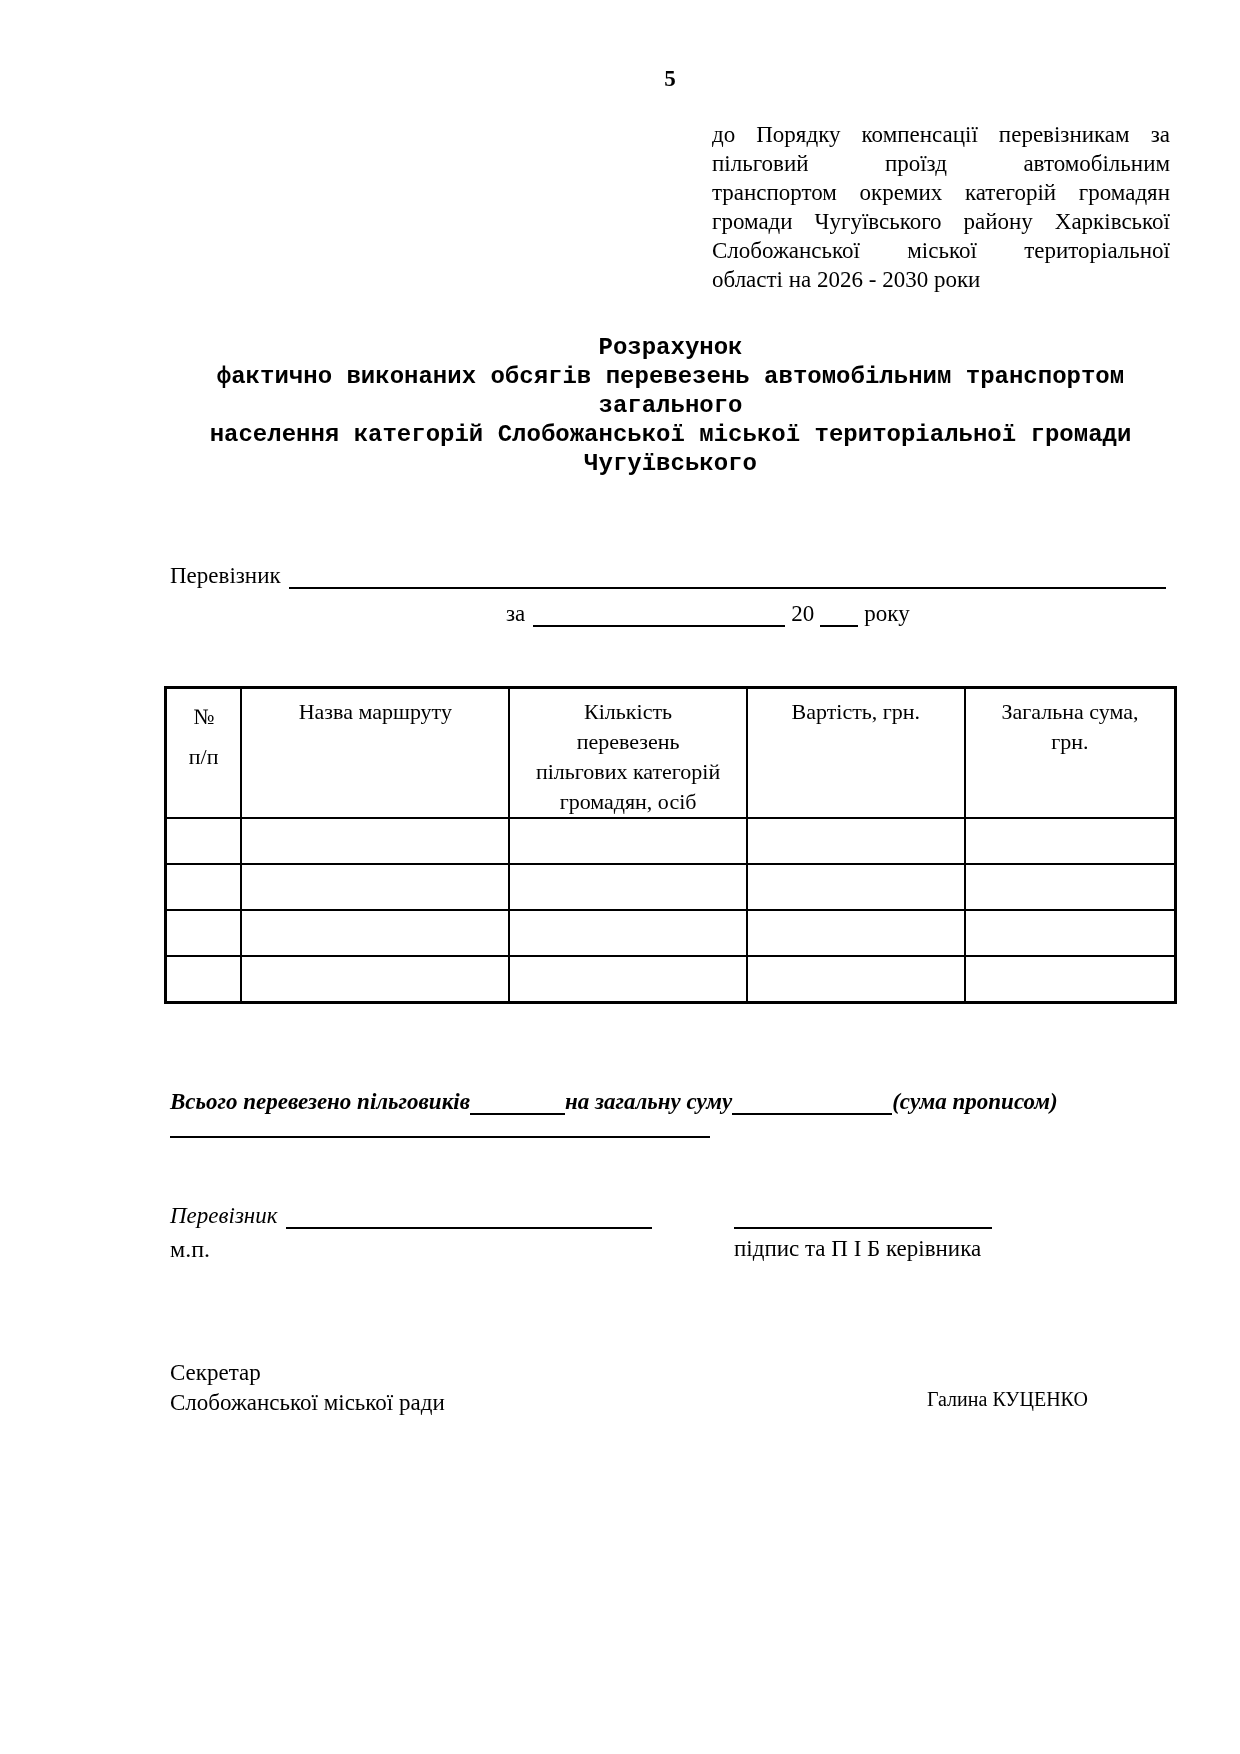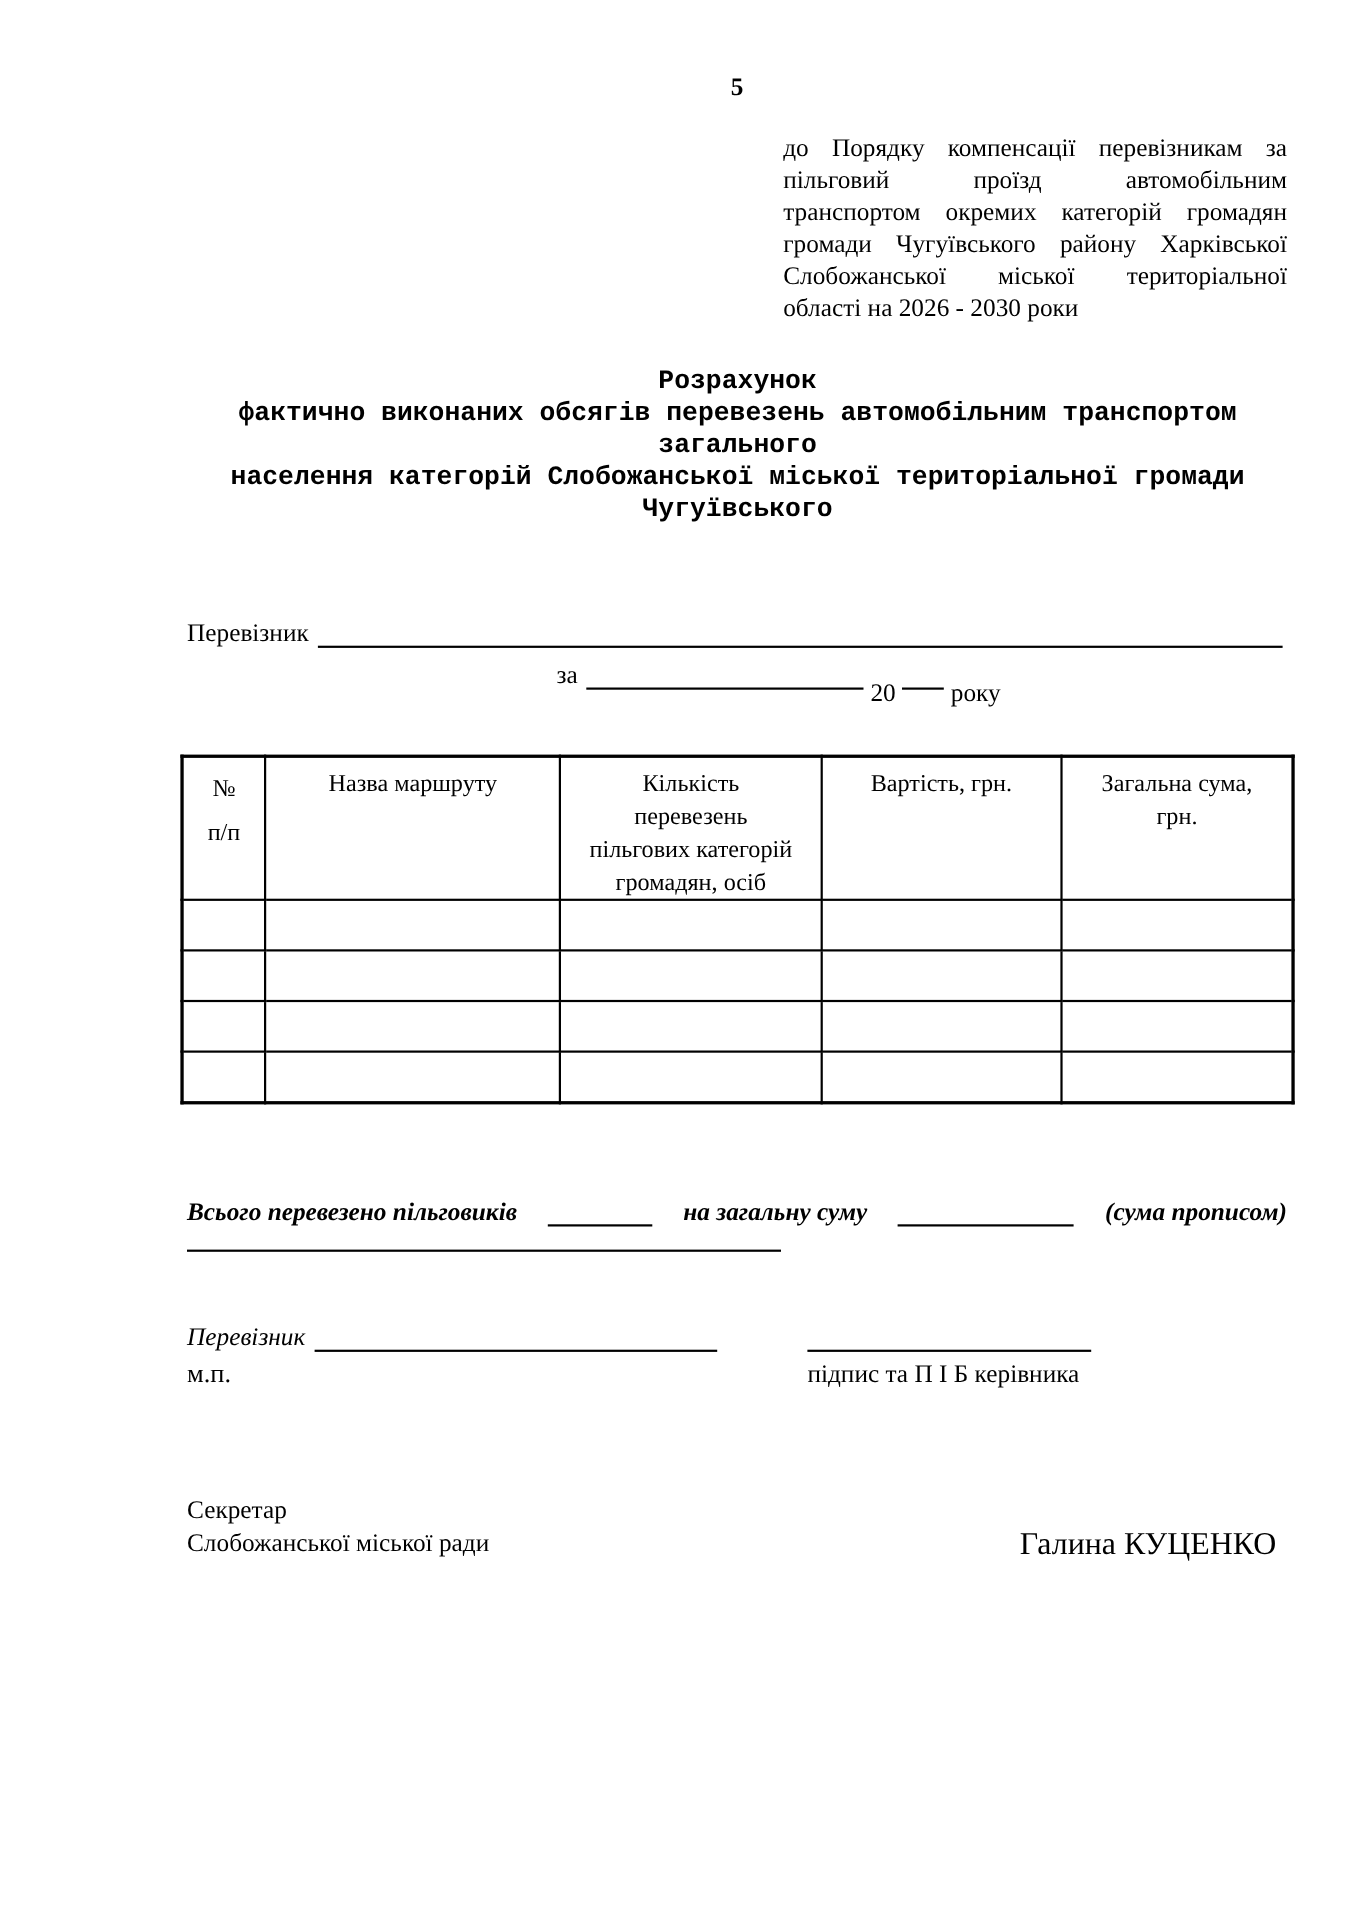--- a/index.html
+++ b/index.html
@@ -46,21 +46,21 @@
 
   .period-line {
     top: 601px; left: 506px; height: 31px;
     font-size: 23px; white-space: nowrap;
     display: flex; align-items: flex-start;
   }
   .uline {
     display: inline-block; height: 24px;
     border-bottom: 2px solid #000;
   }
-  .period-line .word { margin: 16px 6px; }
+  .period-line .word { margin: 0 6px; }
 
   table.main-table {
     position: absolute;
     top: 686px; left: 164px; width: 1013px;
     border-collapse: collapse;
     border: 3px solid #000;
     table-layout: fixed;
   }
   .main-table th, .main-table td {
     border: 2px solid #000;
@@ -72,21 +72,21 @@
     text-align: center; vertical-align: top;
     padding-top: 8px; height: 117px;
     white-space: pre-line;
   }
   .main-table th.nn { line-height: 40px; }
   .main-table td { height: 44px; }
 
   .total-line {
     top: 1082px; left: 170px; width: 1000px; height: 33px;
     font-size: 23px; font-weight: bold; font-style: italic;
-    display: flex; align-items: flex-end; justify-content: space-between;
+    display: flex; align-items: flex-end; 
     white-space: nowrap;
   }
   .total-line .uline { height: 24px; }
 
   .total-line2 {
     top: 1106px; left: 170px; width: 540px; height: 30px;
     border-bottom: 2px solid #000;
   }
 
   .sig-row {
@@ -95,21 +95,21 @@
     display: flex; align-items: flex-end; justify-content: space-between;
   }
   .sig-row .group { display: flex; align-items: flex-end; width: 482px; font-style: italic; }
   .sig-row .group .label { flex: 0 0 auto; }
   .sig-row .right-line { width: 258px; height: 26px; border-bottom: 2px solid #000; }
 
   .seal-label { top: 1236px; left: 170px; font-size: 24px; font-family: Liberation Serif, serif; }
   .sign-caption { top: 1236px; left: 734px; font-size: 23px; }
 
   .footer-secretary { top: 1358px; left: 170px; font-size: 23px; line-height: 30px; }
-  .footer-name { top: 1388px; left: 927px; font-size: 29px; }
+  .footer-name { top: 1388px; left: 927px; font-size: 20px; }
 </style>
 </head>
 <body>
 
 <div class="page">
 
   <div class="abs page-number">5</div>
 
   <div class="abs annex">
     <div class="jline">до Порядку компенсації перевізникам за</div>

